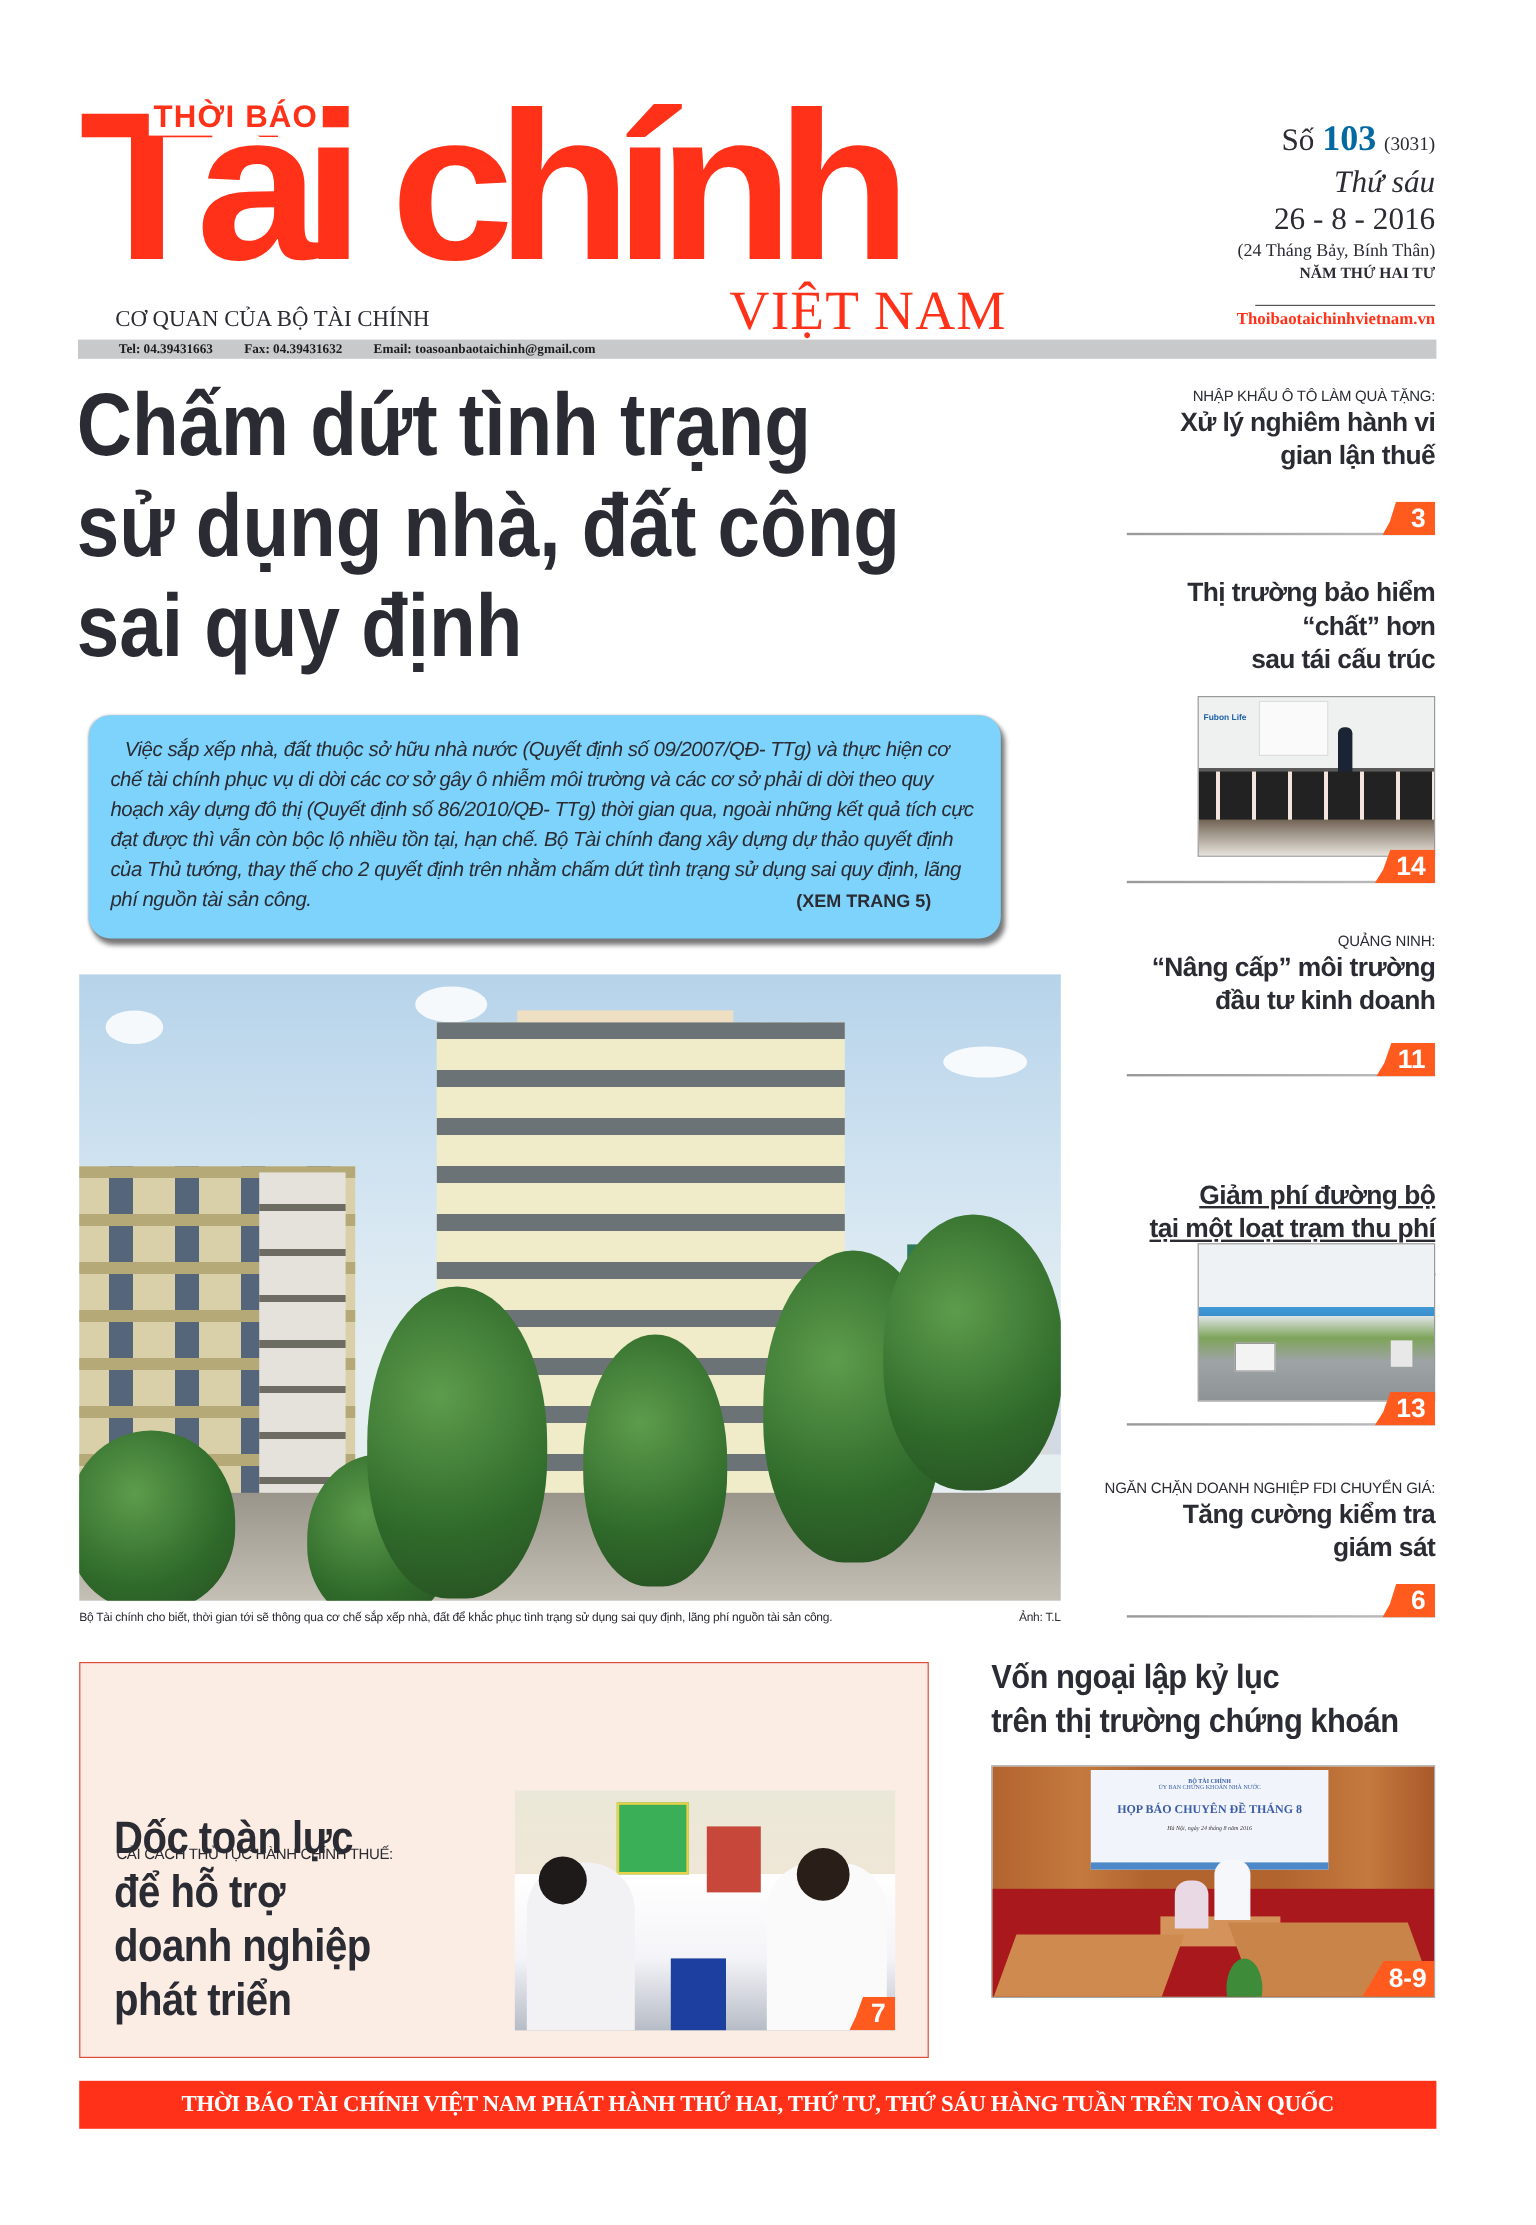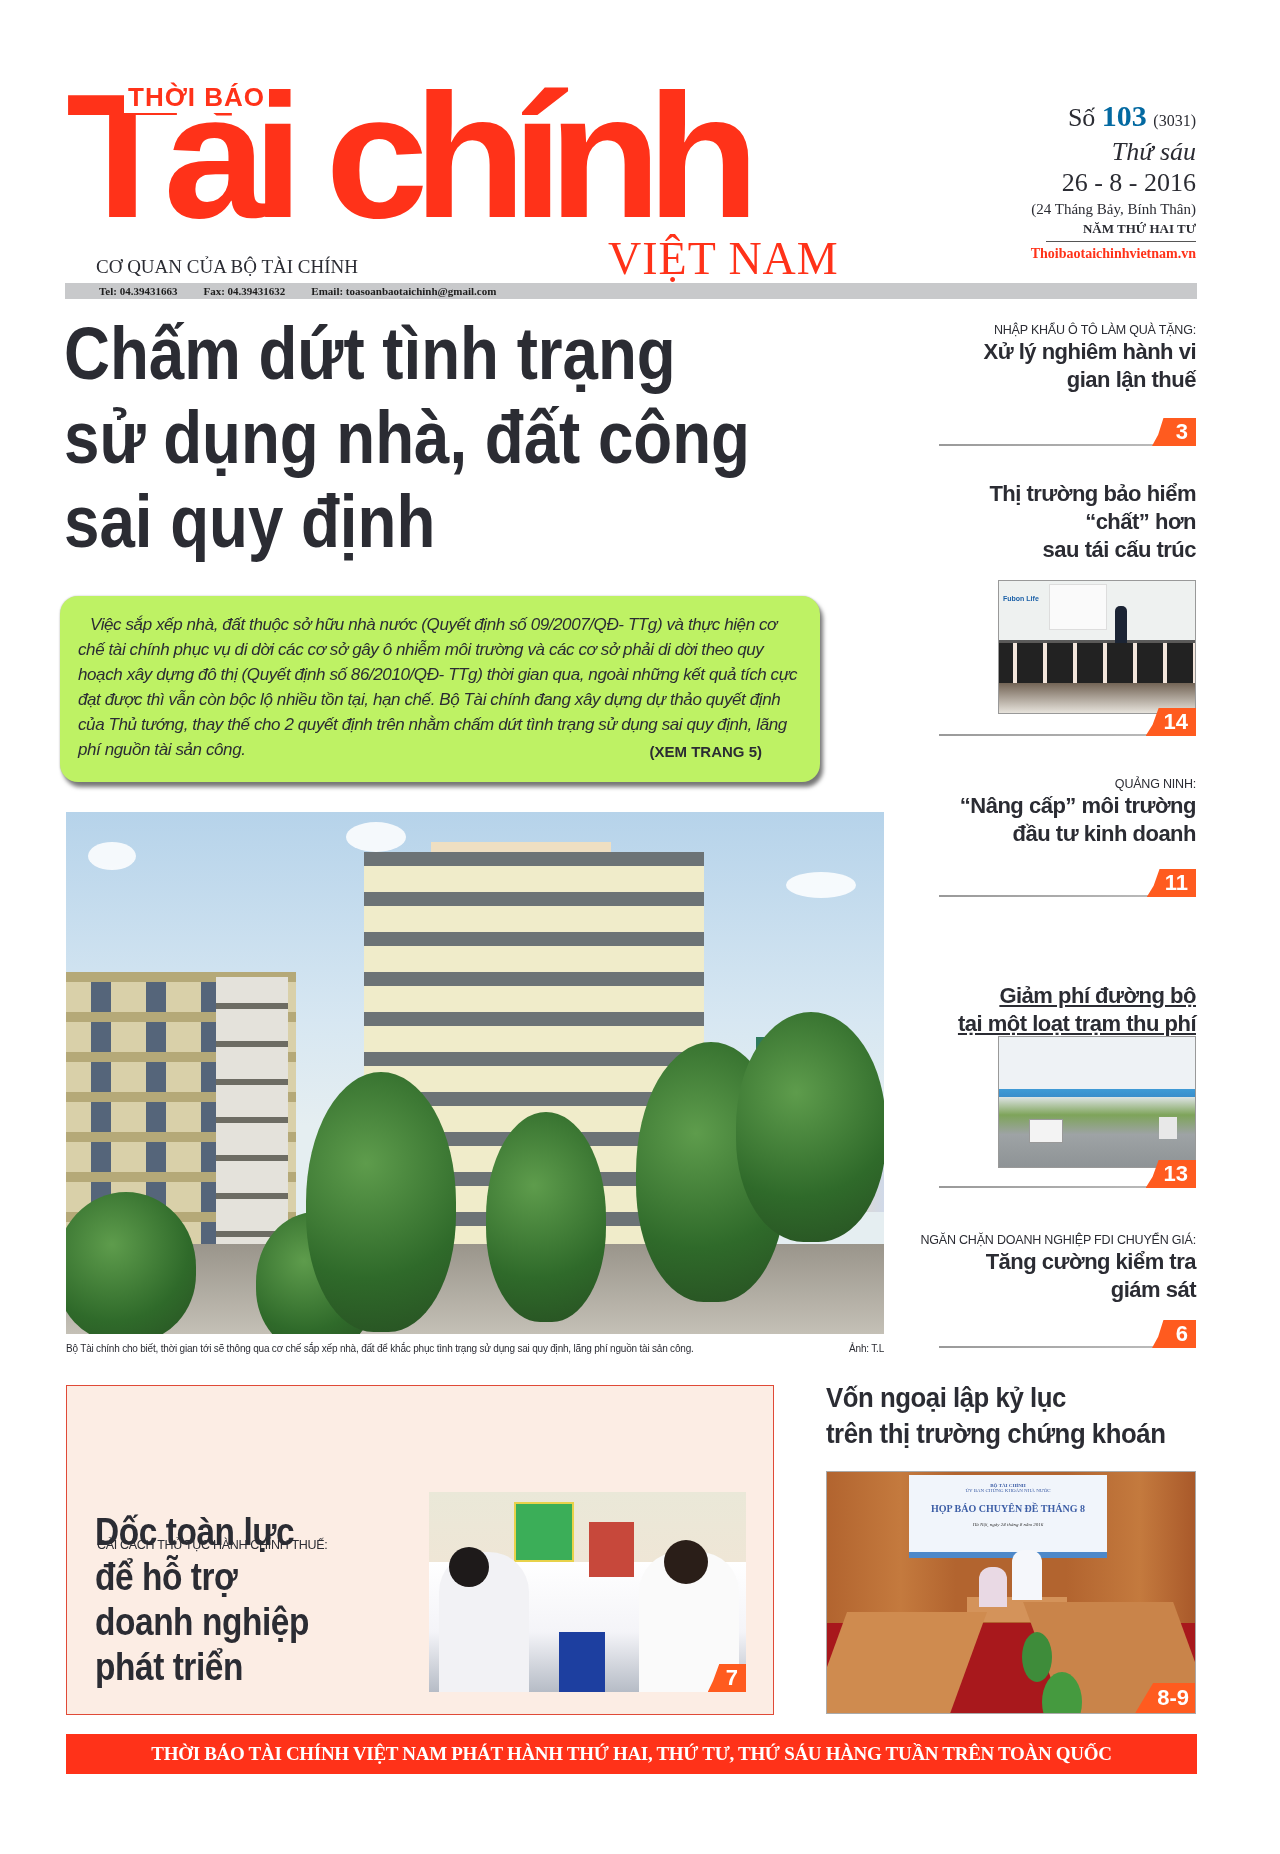--- a/index.html
+++ b/index.html
@@ -39,35 +39,35 @@
     font-family: "Liberation Serif", serif; color: #2b2c33;
   }
   .issue-line { font-size: 26px; line-height: 32px; }
   .issue-line .num { color: #0369a1; font-weight: bold; font-size: 30px; }
   .issue-line .sub { font-size: 16px; }
   .issue-day { font-style: italic; font-size: 26px; line-height: 30px; }
   .issue-date { font-size: 26px; line-height: 32px; }
   .issue-lunar { font-size: 15px; line-height: 20px; }
   .issue-year {
     font-weight: bold; font-size: 13px; line-height: 18px; display: inline-block;
-    border-bottom: 1px solid #555; padding-bottom: 3px; width: 150px;
+    border-bottom: 1px solid #555; padding-bottom: 17px; width: 150px;
   }
   .issue-site { color: #ff3219; font-weight: bold; font-size: 14px; line-height: 24px; }
 
   
   .headline {
     left: 64px; top: 312px; width: 820px;
     font-family: "Liberation Sans", sans-serif; font-weight: 900; font-size: 74px;
     line-height: 84px; color: #2b2c33; transform: scaleX(0.86); transform-origin: left top;
     width: 960px; letter-spacing: 0px;
   }
 
   
   .lead {
-    left: 60px; top: 596px; width: 760px; height: 186px; background: #bef264;
+    left: 74px; top: 596px; width: 760px; height: 186px; background: #7dd3fc;
     border-radius: 18px; box-shadow: 3px 5px 4px #777, 0 0 2px #bbb;
     padding: 16px 22px 0 18px;
     font-family: "Liberation Sans", sans-serif; font-style: italic; font-size: 17px; line-height: 25px;
     color: #2b2c33; transform: none;
   }
   .lead p { text-indent: 12px; letter-spacing: -0.4px; }
   .lead .see {
     position: absolute; right: 58px; bottom: 18px; font-style: normal;
     font-family: Liberation Sans, sans-serif; font-weight: bold; font-size: 15px;
   }
@@ -159,21 +159,21 @@
     clip-path: polygon(30% 0, 100% 0, 100% 100%, 0 100%, 14% 60%);
   }
 
   
   .stock-title {
     left: 826px; top: 1380px; font-family: "Liberation Sans", sans-serif; font-weight: 900;
     font-size: 28px; line-height: 36px; color: #2b2c33; letter-spacing: -0.5px;
     transform: scaleX(0.92); transform-origin: left top; white-space: nowrap;
   }
   .stock-photo {
-    left: 826px; top: 1471px; width: 370px; height: 243px; overflow: hidden; border: 1px solid #aaa;
+    left: 826px; top: 1471px; width: 370px; height: 194px; overflow: hidden; border: 1px solid #aaa;
     background: linear-gradient(90deg, #b2642f 0%, #c47a3e 20%, #b2642f 35%, #b2642f 65%, #c47a3e 85%, #a9592a 100%);
   }
   .stock-photo .banner {
     position: absolute; left: 82px; top: 3px; width: 198px; height: 83px; background: #f1f5fb;
     border-bottom: 6px solid #4d88c9; text-align: center; font-family: "Liberation Serif", serif; color: #3d5ea6;
   }
   .stock-photo .banner .b1 { font-size: 5px; font-weight: bold; margin-top: 8px; }
   .stock-photo .banner .b2 { font-size: 5px; }
   .stock-photo .banner .b3 { font-size: 10px; font-weight: bold; margin-top: 10px; }
   .stock-photo .banner .b4 { font-size: 5px; font-style: italic; margin-top: 8px; color:#333; }

